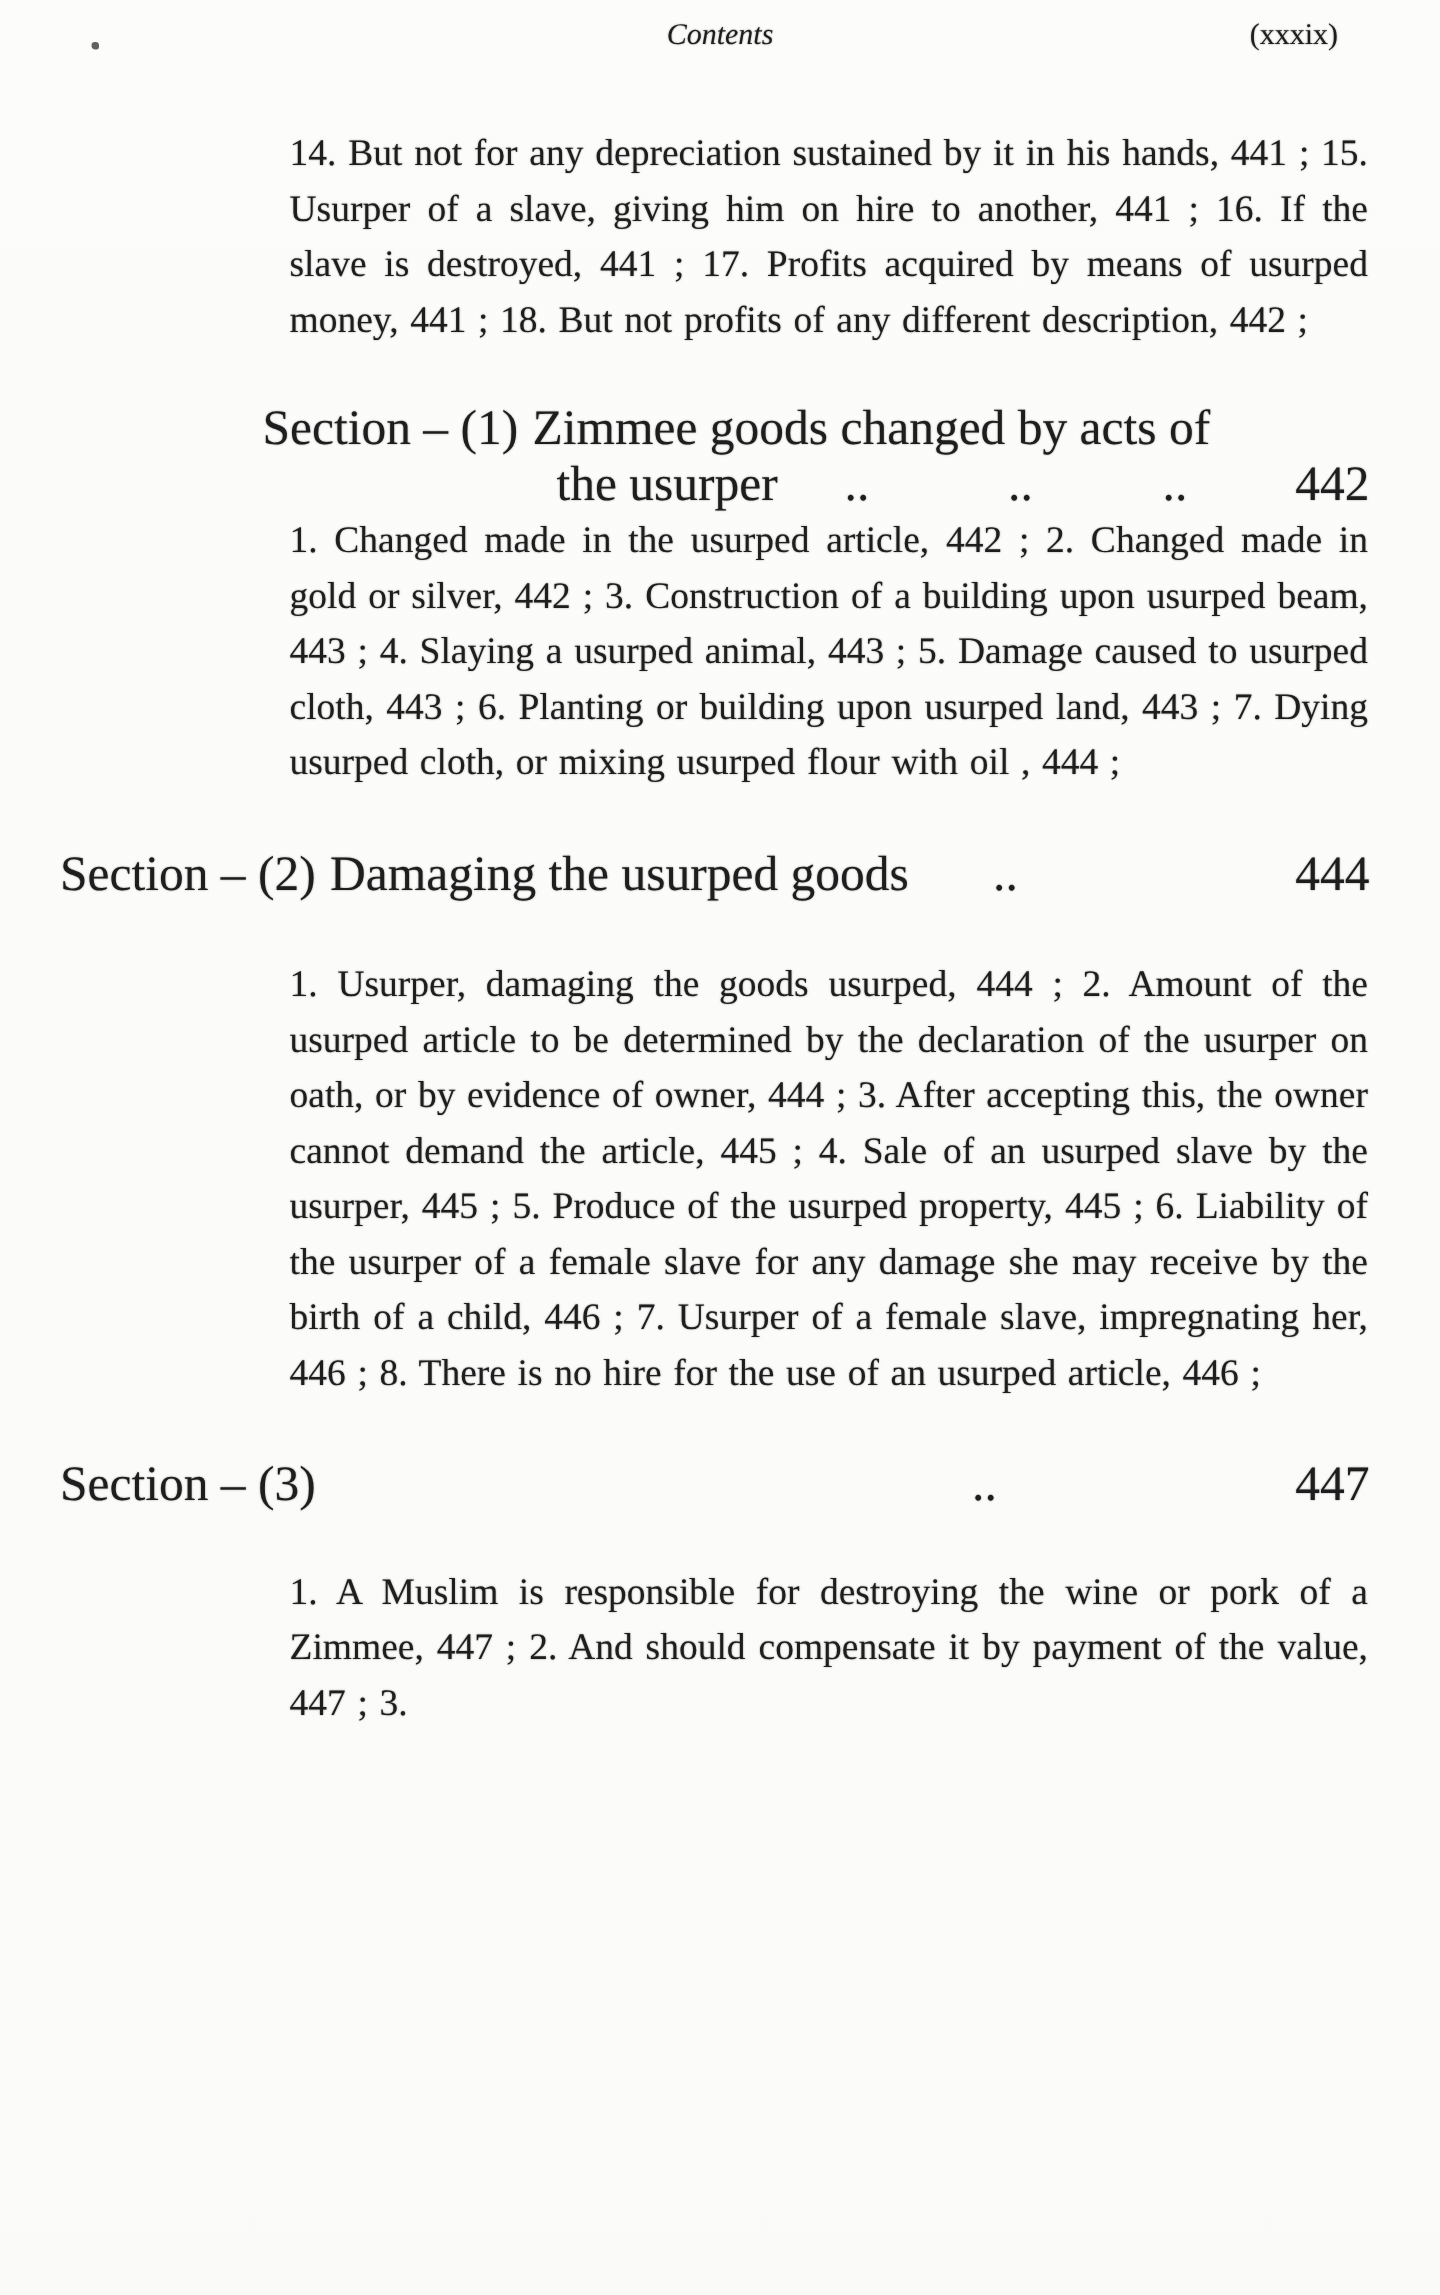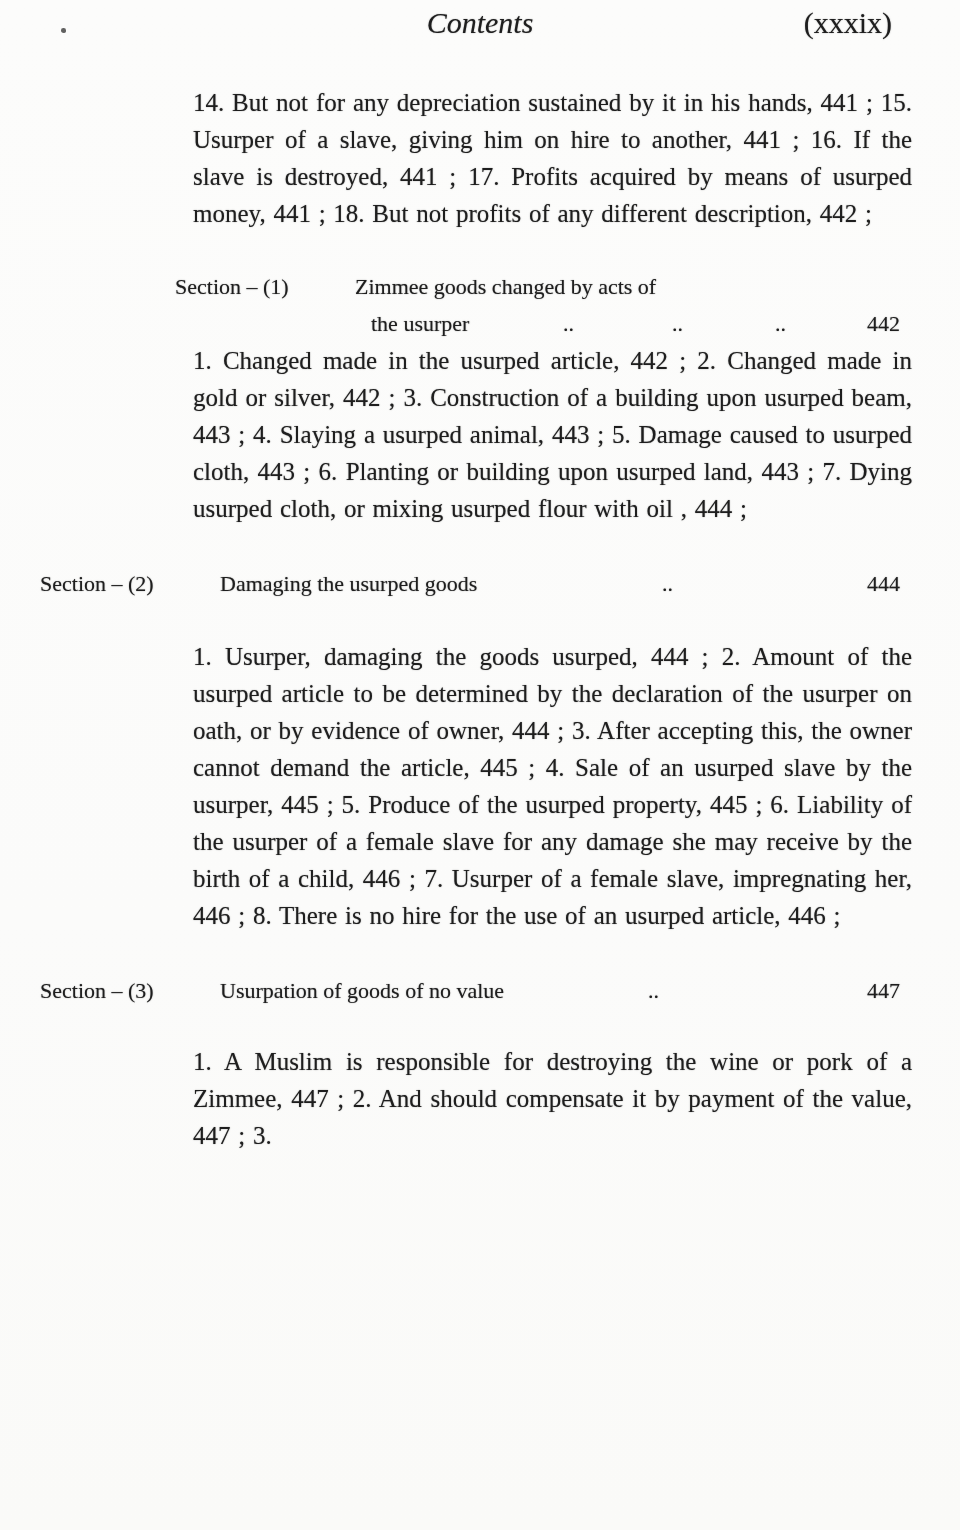--- a/index.html
+++ b/index.html
@@ -26,21 +26,21 @@
     width: 5px;
     height: 5px;
     background: #3a3a3a;
     border-radius: 50% 50% 40% 60%;
     opacity: 0.8;
   }
   .header {
     position: relative;
     height: 40px;
     padding-top: 6px;
-    font-size: 30px;
+    font-size: 20px;
     line-height: 34px;
   }
   .running-title {
     position: absolute;
     left: 0;
     right: 0;
     text-align: center;
     font-style: italic;
   }
   .folio {
@@ -55,33 +55,33 @@
     text-align: justify;
     word-spacing: 0.06em;
   }
   .mt-p1 { margin-top: 38px; }
   .mt-p2 { }
   .mt-p3 { margin-top: 36px; }
   .mt-p4 { margin-top: 34px; }
   .section {
     position: relative;
     margin: 0 47px 0 175px;
-    font-size: 22px;
+    font-size: 33px;
     line-height: 37px;
   }
   .mt-s1 { margin-top: 36px; }
   .mt-s2 { margin-top: 38px; }
   .mt-s3 { margin-top: 38px; }
   .sec-one-line { height: 37px; margin-left: 40px; }
   .sec-two-line { height: 74px; }
   .section span { position: absolute; white-space: nowrap; }
   .sec-label { left: 0; top: 0; }
   .sec-title { left: 180px; top: 0; }
   .sec-cont  { left: 196px; top: 37px; }
-  .sec-page  { right: 13px; }
+  .sec-page  { right: 0; }
   .row1 { top: 0; }
   .row2 { top: 37px; }
   .s1-d1 { left: 388px; top: 37px; }
   .s1-d2 { left: 497px; top: 37px; }
   .s1-d3 { left: 600px; top: 37px; }
   .s2-d1 { left: 622px; top: 0; }
   .s3-d1 { left: 608px; top: 0; }
 </style>
 </head>
 <body>
@@ -113,20 +113,19 @@
     <span class="sec-label">Section – (2)</span>
     <span class="sec-title">Damaging the usurped goods</span>
     <span class="s2-d1">..</span>
     <span class="sec-page row1">444</span>
   </div>
 
   <p class="para scan-text mt-p3">1. Usurper, damaging the goods usurped, 444 ; 2. Amount of the usurped article to be determined by the declaration of the usurper on oath, or by evidence of owner, 444 ; 3. After accepting this, the owner cannot demand the article, 445 ; 4. Sale of an usurped slave by the usurper, 445 ; 5. Produce of the usurped property, 445 ; 6. Liability of the usurper of a female slave for any damage she may receive by the birth of a child, 446 ; 7. Usurper of a female slave, impregnating her, 446 ; 8. There is no hire for the use of an usurped article, 446 ;</p>
 
   <div class="section sec-one-line scan-text mt-s3">
     <span class="sec-label">Section – (3)</span>
-    <span class="sec-title">Usurpation of goods of no value</span>
     <span class="s3-d1">..</span>
     <span class="sec-page row1">447</span>
   </div>
 
   <p class="para scan-text mt-p4">1. A Muslim is responsible for destroying the wine or pork of a Zimmee, 447 ; 2. And should compensate it by payment of the value, 447 ; 3.</p>
 
 </div>
 
 </body></html>

